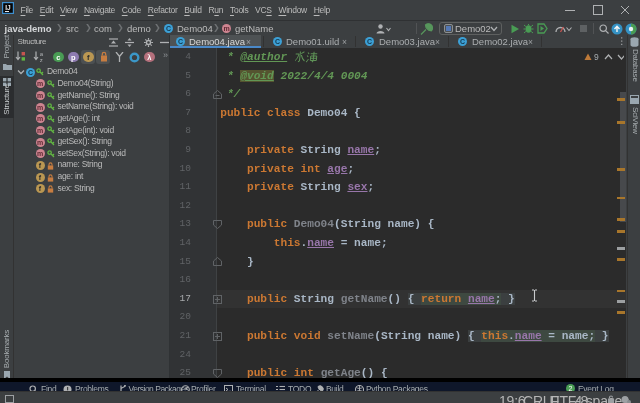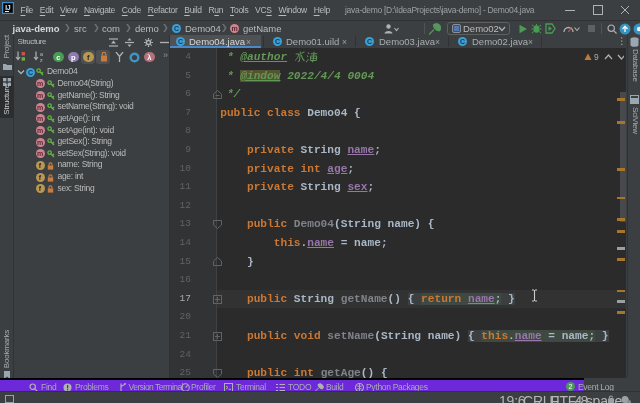--- a/index.html
+++ b/index.html
@@ -6,21 +6,21 @@
   html,body { width:640px; height:403px; overflow:hidden; background:#3C3F41;
     font-family:"Liberation Sans", sans-serif; }
   #app { position:relative; width:640px; height:403px; background:#3C3F41; }
   .abs { position:absolute; }
   
   #titlebar { left:0; top:0; width:640px; height:21px; background:#3C3F41; border-bottom:1px solid #2F3133; }
   .menuitem { position:absolute; top:5px; color:#BBBBBB; font-size:8.5px; letter-spacing:-0.3px; }
   .menuitem u { text-decoration-thickness:1px; text-underline-offset:1.5px; }
   #wintitle { position:absolute; top:5px; left:345px; color:#9DA0A3; font-size:8.5px; letter-spacing:-0.3px; }
   
-  #navbar { left:8px; top:22px; width:528px; height:13px; background:#3C3F41; }
+  #navbar { left:0; top:22px; width:528px; height:13px; background:#3C3F41; }
   .crumb { position:absolute; top:1px; color:#BBBBBB; font-size:9.5px; }
   .crumbsep { position:absolute; top:1px; color:#6E7173; font-size:8px; }
   
   #leftstripe { left:0; top:35px; width:14px; height:343px; background:#3C3F41; border-right:1px solid #323232; }
   .vlabelL { position:absolute; color:#A7ADB0; font-size:8px; letter-spacing:-0.2px; white-space:nowrap;
      writing-mode:vertical-rl; transform:rotate(180deg); left:2px; line-height:10px; }
   
   #structure { left:15px; top:35px; width:155px; height:343px; background:#3C3F41; }
   #structhead { position:absolute; left:0; top:0; width:155px; height:14px; }
   #structtools { position:absolute; left:0; top:14px; width:155px; height:16px; }
@@ -40,21 +40,21 @@
   .kw { color:#CC7832; } .fld { color:#9876AA;text-decoration:underline; } .mth { color:#7F838A; }
   .cmt { color:#629755; font-style:italic; }
   .tag { color:#629755; font-style:italic; font-weight:bold; text-decoration:underline; }
   .fold { background:#3B3F40; }
   .foldin { background:#3E4941; }
   
   #rightstripe { left:627px; top:35px; width:13px; height:343px; background:#3C3F41; border-left:1px solid #323232; }
   .vlabelR { position:absolute; color:#A7ADB0; font-size:8px; letter-spacing:-0.2px; white-space:nowrap;
      writing-mode:vertical-rl; left:1.5px; line-height:10px; }
   
-  #toolbar { left:0; top:378px; width:584px; height:13px; background:#6d28d9; border-top:2px solid #000000; }
+  #toolbar { left:0; top:378px; width:640px; height:13px; background:#0f172a; border-top:4px solid #000000; }
   .tbitem { position:absolute; top:2px; color:#A7ADB0; font-size:8.5px; letter-spacing:-0.3px; white-space:nowrap; }
   #statusbar { left:0; top:391px; width:640px; height:12px; background:#3C3F41; border-top:1px solid #323232; }
   .stitem { position:absolute; top:1px; color:#B6B6B6; font-size:14px; letter-spacing:-0.2px; white-space:nowrap; }
 </style>
 </head>
 <body>
 <div id="app">
 
   <div class="abs" id="titlebar">
     <svg class="abs" style="left:2px;top:2px" width="12" height="12" viewBox="0 0 12 12">
@@ -68,21 +68,20 @@
     <span class="menuitem" style="left:60px"><u>V</u>iew</span>
     <span class="menuitem" style="left:83.9px"><u>N</u>avigate</span>
     <span class="menuitem" style="left:121.8px"><u>C</u>ode</span>
     <span class="menuitem" style="left:147.8px"><u>R</u>efactor</span>
     <span class="menuitem" style="left:184.3px"><u>B</u>uild</span>
     <span class="menuitem" style="left:208.5px">R<u>u</u>n</span>
     <span class="menuitem" style="left:230px"><u>T</u>ools</span>
     <span class="menuitem" style="left:255.1px">VC<u>S</u></span>
     <span class="menuitem" style="left:278.5px"><u>W</u>indow</span>
     <span class="menuitem" style="left:313.7px"><u>H</u>elp</span>
-    <span id="wintitle">java-demo [D:\IdeaProjects\java-demo] - Demo04.java</span>
     <svg class="abs" style="left:563px;top:0" width="77" height="21" viewBox="0 0 77 21">
       <line x1="2" y1="10.5" x2="12" y2="10.5" stroke="#AFB1B3" stroke-width="1"></line>
       <rect x="30.5" y="5.5" width="9" height="9" fill="none" stroke="#AFB1B3" stroke-width="1"></rect>
       <path d="M58 6 L66 14 M66 6 L58 14" stroke="#AFB1B3" stroke-width="1"></path>
     </svg>
   </div>
 
   <div class="abs" id="navbar">
     <span class="crumb" style="left:4.5px;color:#D4D6D8;font-weight:bold">java-demo</span>
     <span class="crumbsep" style="left:56px">❯</span>
@@ -368,21 +367,21 @@
           <rect x="0.5" y="0.5" width="8" height="8" fill="none" stroke="#606366"></rect>
           <line x1="2" y1="4.5" x2="7" y2="4.5" stroke="#606366"></line>
           <line x1="4.5" y1="2" x2="4.5" y2="7" stroke="#606366"></line>
         </svg>
       <svg class="abs" style="left:43px;top:320.9px" width="9" height="9" viewBox="0 0 9 9">
           <path d="M0.5 0.5 h8 v4.5 l-4 3.5 l-4 -3.5 z" fill="none" stroke="#606366"></path>
         </svg>
     </div>
     <div id="code">
 <pre class="codepre"> <span class="cmt">* <span class="tag">@author</span></span>
- <span class="cmt">* <span class="tag" style="background:#555430">@indow</span> 2022/4/4 0004</span>
+ <span class="cmt">* <span class="tag" style="background:#555430">@void</span> 2022/4/4 0004</span>
  <span class="cmt">*/</span>
 <span class="kw">public class</span> Demo04 {
 
     <span class="kw">private</span> String <span class="fld">name</span>;
     <span class="kw">private int</span> <span class="fld">age</span>;
     <span class="kw">private</span> String <span class="fld">sex</span>;
 
     <span class="kw">public</span> <span class="mth">Demo04</span>(String name) {
         <span class="kw">this</span>.<span class="fld">name</span> = name;
     }
@@ -454,21 +453,21 @@
     <svg class="abs" style="left:63px;top:2.5px" width="9" height="9" viewBox="0 0 9 9">
         <circle cx="4.5" cy="4.5" r="4" fill="#AFB1B3"></circle>
         <rect x="4" y="2" width="1.2" height="3.4" fill="#3C3F41"></rect>
         <rect x="4" y="6.2" width="1.2" height="1.2" fill="#3C3F41"></rect>
       </svg>
     <span class="tbitem" style="left:75px">Problems</span>
     <svg class="abs" style="left:119px;top:2.5px" width="8" height="9" viewBox="0 0 8 9">
         <path d="M2 0.5 v8 M2 4 c0 -2 4 -1 4 -3.5" fill="none" stroke="#AFB1B3" stroke-width="1.2"></path>
         <circle cx="6" cy="0.8" r="0.9" fill="#AFB1B3"></circle>
       </svg>
-    <span class="tbitem" style="left:128.5px;letter-spacing:-0.5px">Version Terminal</span>
+    <span class="tbitem" style="left:128.5px;letter-spacing:-0.5px">Version Packages</span>
     <svg class="abs" style="left:180.5px;top:2.5px" width="9" height="9" viewBox="0 0 9 9">
         <circle cx="4.5" cy="4.5" r="3.8" fill="none" stroke="#AFB1B3" stroke-width="1.1"></circle>
         <line x1="4.5" y1="4.5" x2="6.7" y2="2.3" stroke="#AFB1B3" stroke-width="1.1"></line>
       </svg>
     <span class="tbitem" style="left:191px">Profiler</span>
     <svg class="abs" style="left:224px;top:2.5px" width="9" height="9" viewBox="0 0 9 9">
         <rect x="0.5" y="0.5" width="8" height="8" fill="none" stroke="#AFB1B3"></rect>
         <path d="M2 3 l2 1.5 l-2 1.5" fill="none" stroke="#AFB1B3"></path>
         <line x1="4.7" y1="6.3" x2="7" y2="6.3" stroke="#AFB1B3"></line>
       </svg>

